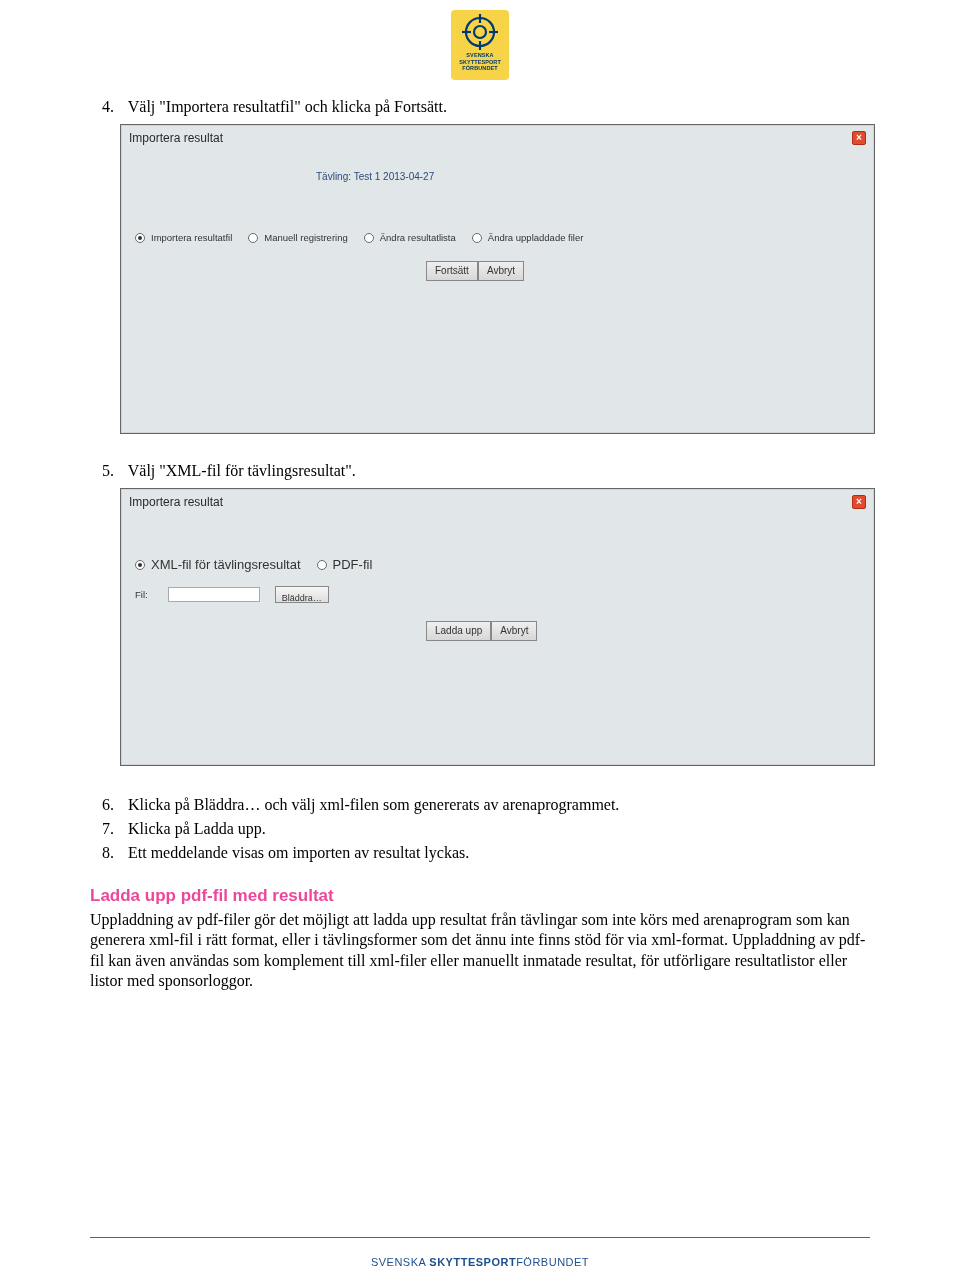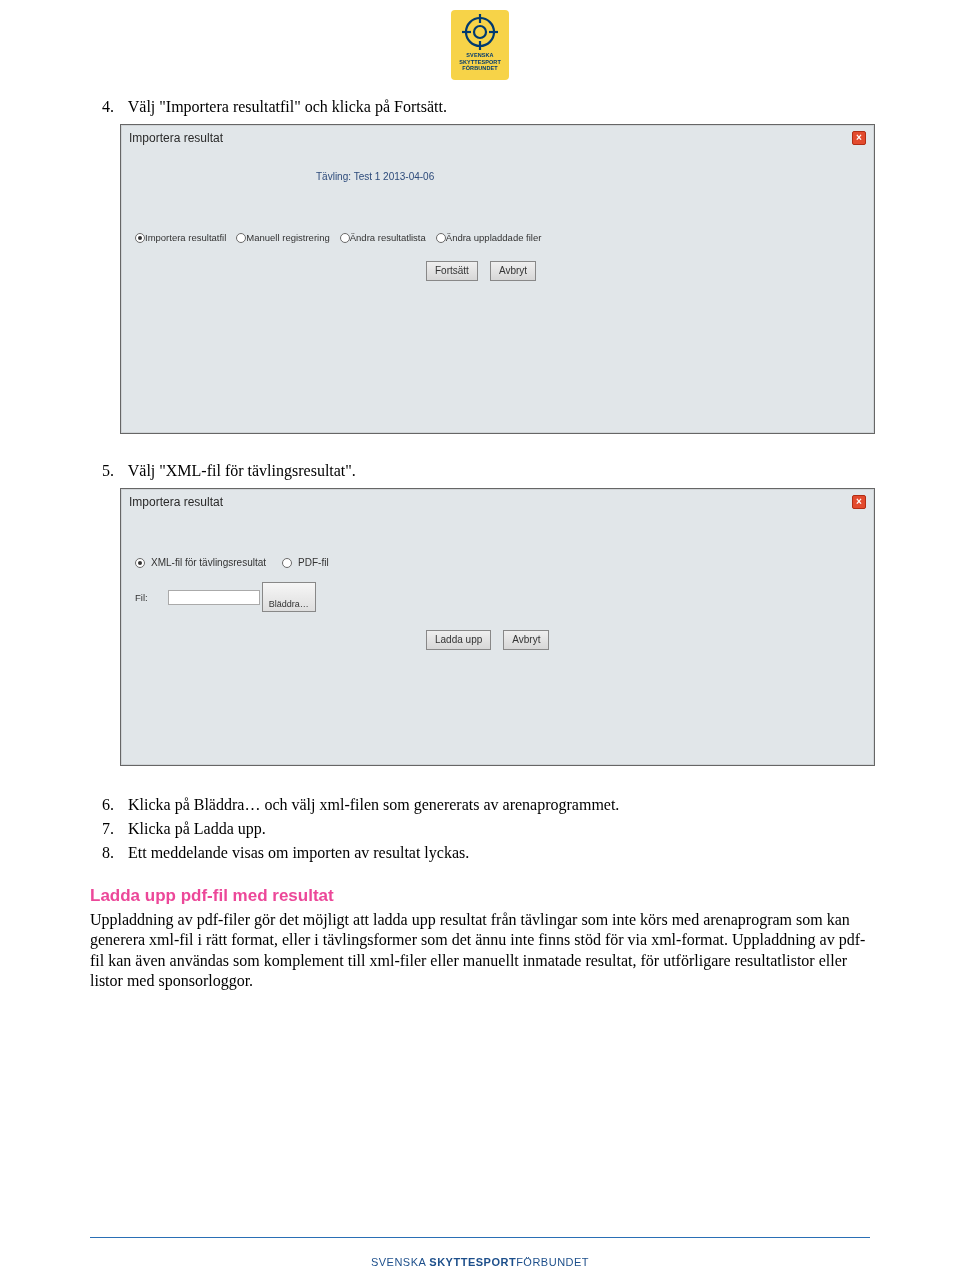--- a/index.html
+++ b/index.html
@@ -87,24 +87,25 @@
     font-size: 10px;
     margin: 24px 0 0 195px;
   }
   .panel-sub .label { color: #2c4a7a; }
 
   .radio-row {
     margin: 50px 0 0 14px;
     font-size: 9.5px;
     display: flex;
     align-items: center;
+    gap: 6px;
   }
   .radio-row2 {
     margin: 46px 0 0 14px;
-    font-size: 10px;
+    font-size: 13px;
     display: flex;
     align-items: center;
     gap: 6px;
   }
   .radio {
     width: 10px; height: 10px;
     border: 1px solid #6a6a6a;
     border-radius: 50%;
     background: #fff;
     display: inline-flex;
@@ -131,33 +132,33 @@
     display: flex;
     align-items: center;
   }
   .file-input {
     width: 92px; height: 15px;
     background: #fff;
     border: 1px solid #aaa;
   }
   .browse-btn {
     height: 17px;
-    padding: 14px 6px;
+    padding: 4px 6px;
     background: linear-gradient(#f6f6f6,#dedede);
     border: 1px solid #888;
     font-size: 9px;
     line-height: 15px;
     color: #333;
-    margin-left: 2px;
+    margin-left: 15px;
   }
 
   .btn-row {
     margin: 18px 0 0 305px;
     display: flex;
-    gap: 12px;
+    gap: 0;
   }
   .abtn {
     height: 20px;
     padding: 0 8px;
     background: linear-gradient(#efefef,#d7d7d7);
     border: 1px solid #888;
     font-size: 10px;
     line-height: 18px;
     color: #333;
     font-family: Verdana, Arial, sans-serif;
@@ -229,21 +230,21 @@
     <span>Välj "Importera resultatfil" och klicka på Fortsätt.</span>
   </div>
 
   <div class="panel panel1">
     <div class="panel-header">
       <div class="panel-title">Importera resultat</div>
       <div class="close-btn">×</div>
     </div>
     <div class="panel-sub">
       <span class="label">Tävling:</span>
-      <span>Test 1 2013-04-06</span>
+      <span>Test 1 2013-04-27</span>
     </div>
     <div class="radio-row">
       <span class="radio checked"></span>
       <span class="radio-label">Importera resultatfil</span>
       <span class="radio"></span>
       <span class="radio-label">Manuell registrering</span>
       <span class="radio"></span>
       <span class="radio-label">Ändra resultatlista</span>
       <span class="radio"></span>
       <span class="radio-label">Ändra uppladdade filer</span>

